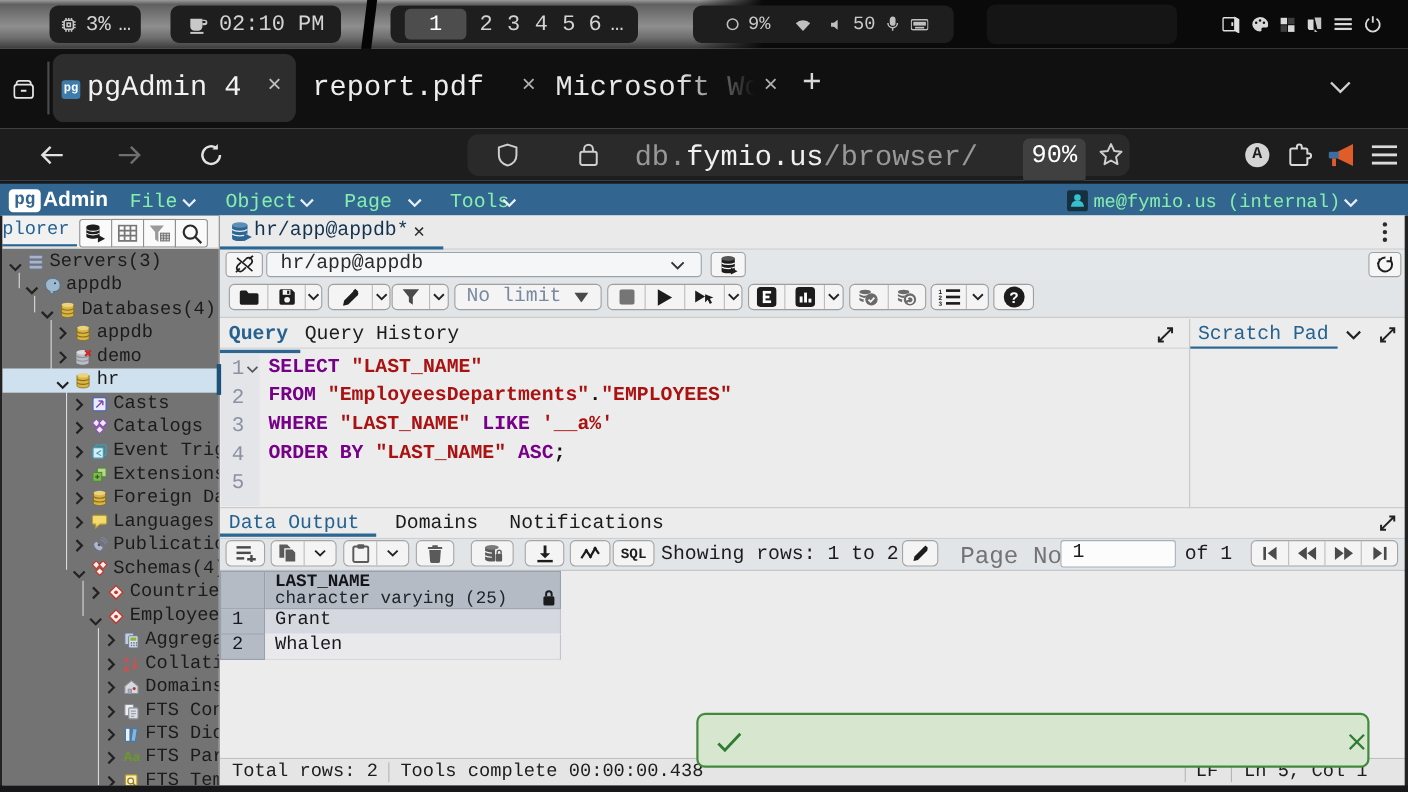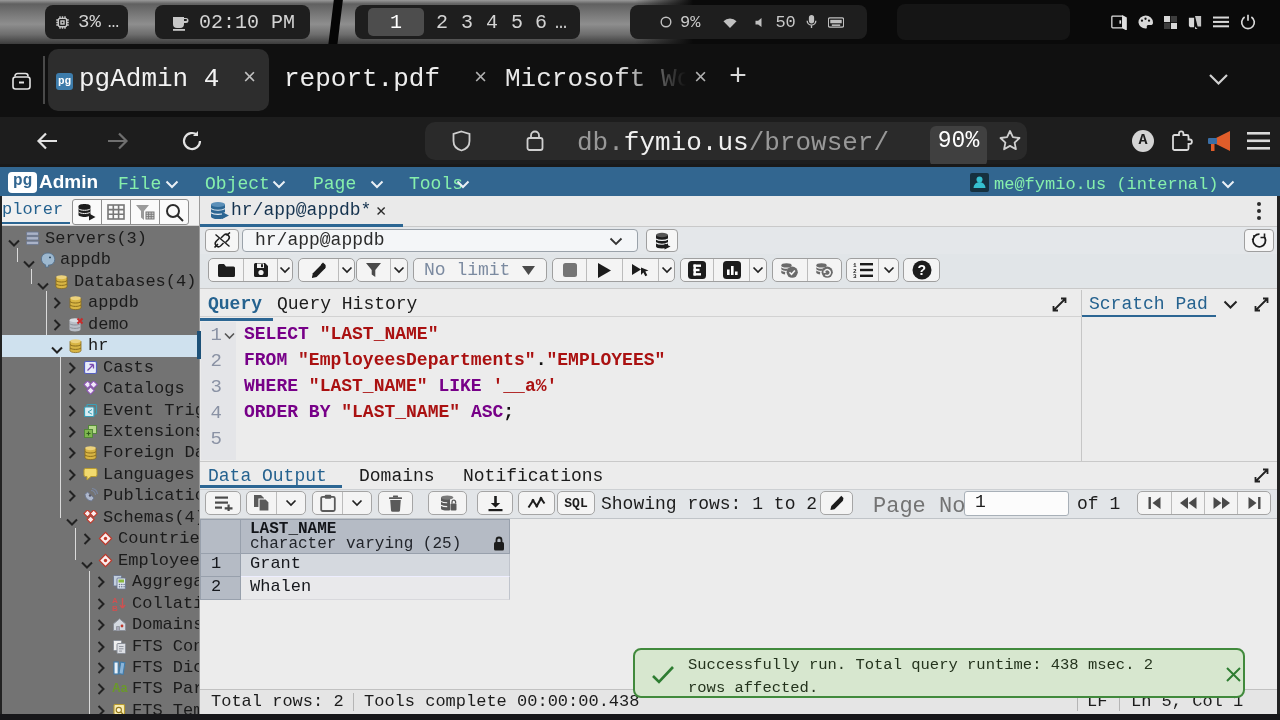--- a/index.html
+++ b/index.html
@@ -1092,21 +1092,20 @@
     <span class="abs" style="left:887px; top:2px;">LF</span>
     <div class="abs" style="left:919px; top:3px; width:1px; height:18px; background:#b5b5b5;"></div>
     <span class="abs" style="left:931px; top:2px;">Ln 5, Col 1</span>
   </div>
 </div>
 
 <div class="abs" style="left:633px; top:648px; width:612px; height:50px; background:#d7e7cf; border:2px solid #418a3c; border-radius:8px;">
   <svg class="abs" style="left:16px; top:15px;" width="24" height="20" viewBox="0 0 24 20">
       <path d="M2 11l6 6L22 2" fill="none" stroke="#2e7d32" stroke-width="2.6"></path>
     </svg>
-  <span class="abs" style="left:53px; top:4px; font-size:15.5px; color:#24331d; line-height:23px;">Successfully run. Total query runtime: 438 msec. 2<br>rows affected.</span>
   <svg class="abs" style="left:590px; top:16px;" width="17" height="17" viewBox="0 0 17 17">
       <path d="M2 2l13 13M15 2 2 15" stroke="#2e7d32" stroke-width="2" fill="none"></path>
     </svg>
 </div>
 <div class="abs" style="left:197px; top:331px; width:4px; height:28px; background:#1d5178;"></div>
 <div id="winL" class="abs"></div>
 <div id="winR" class="abs"></div>
 <div id="bottomstrip" class="abs"></div>
 
 </body></html>

